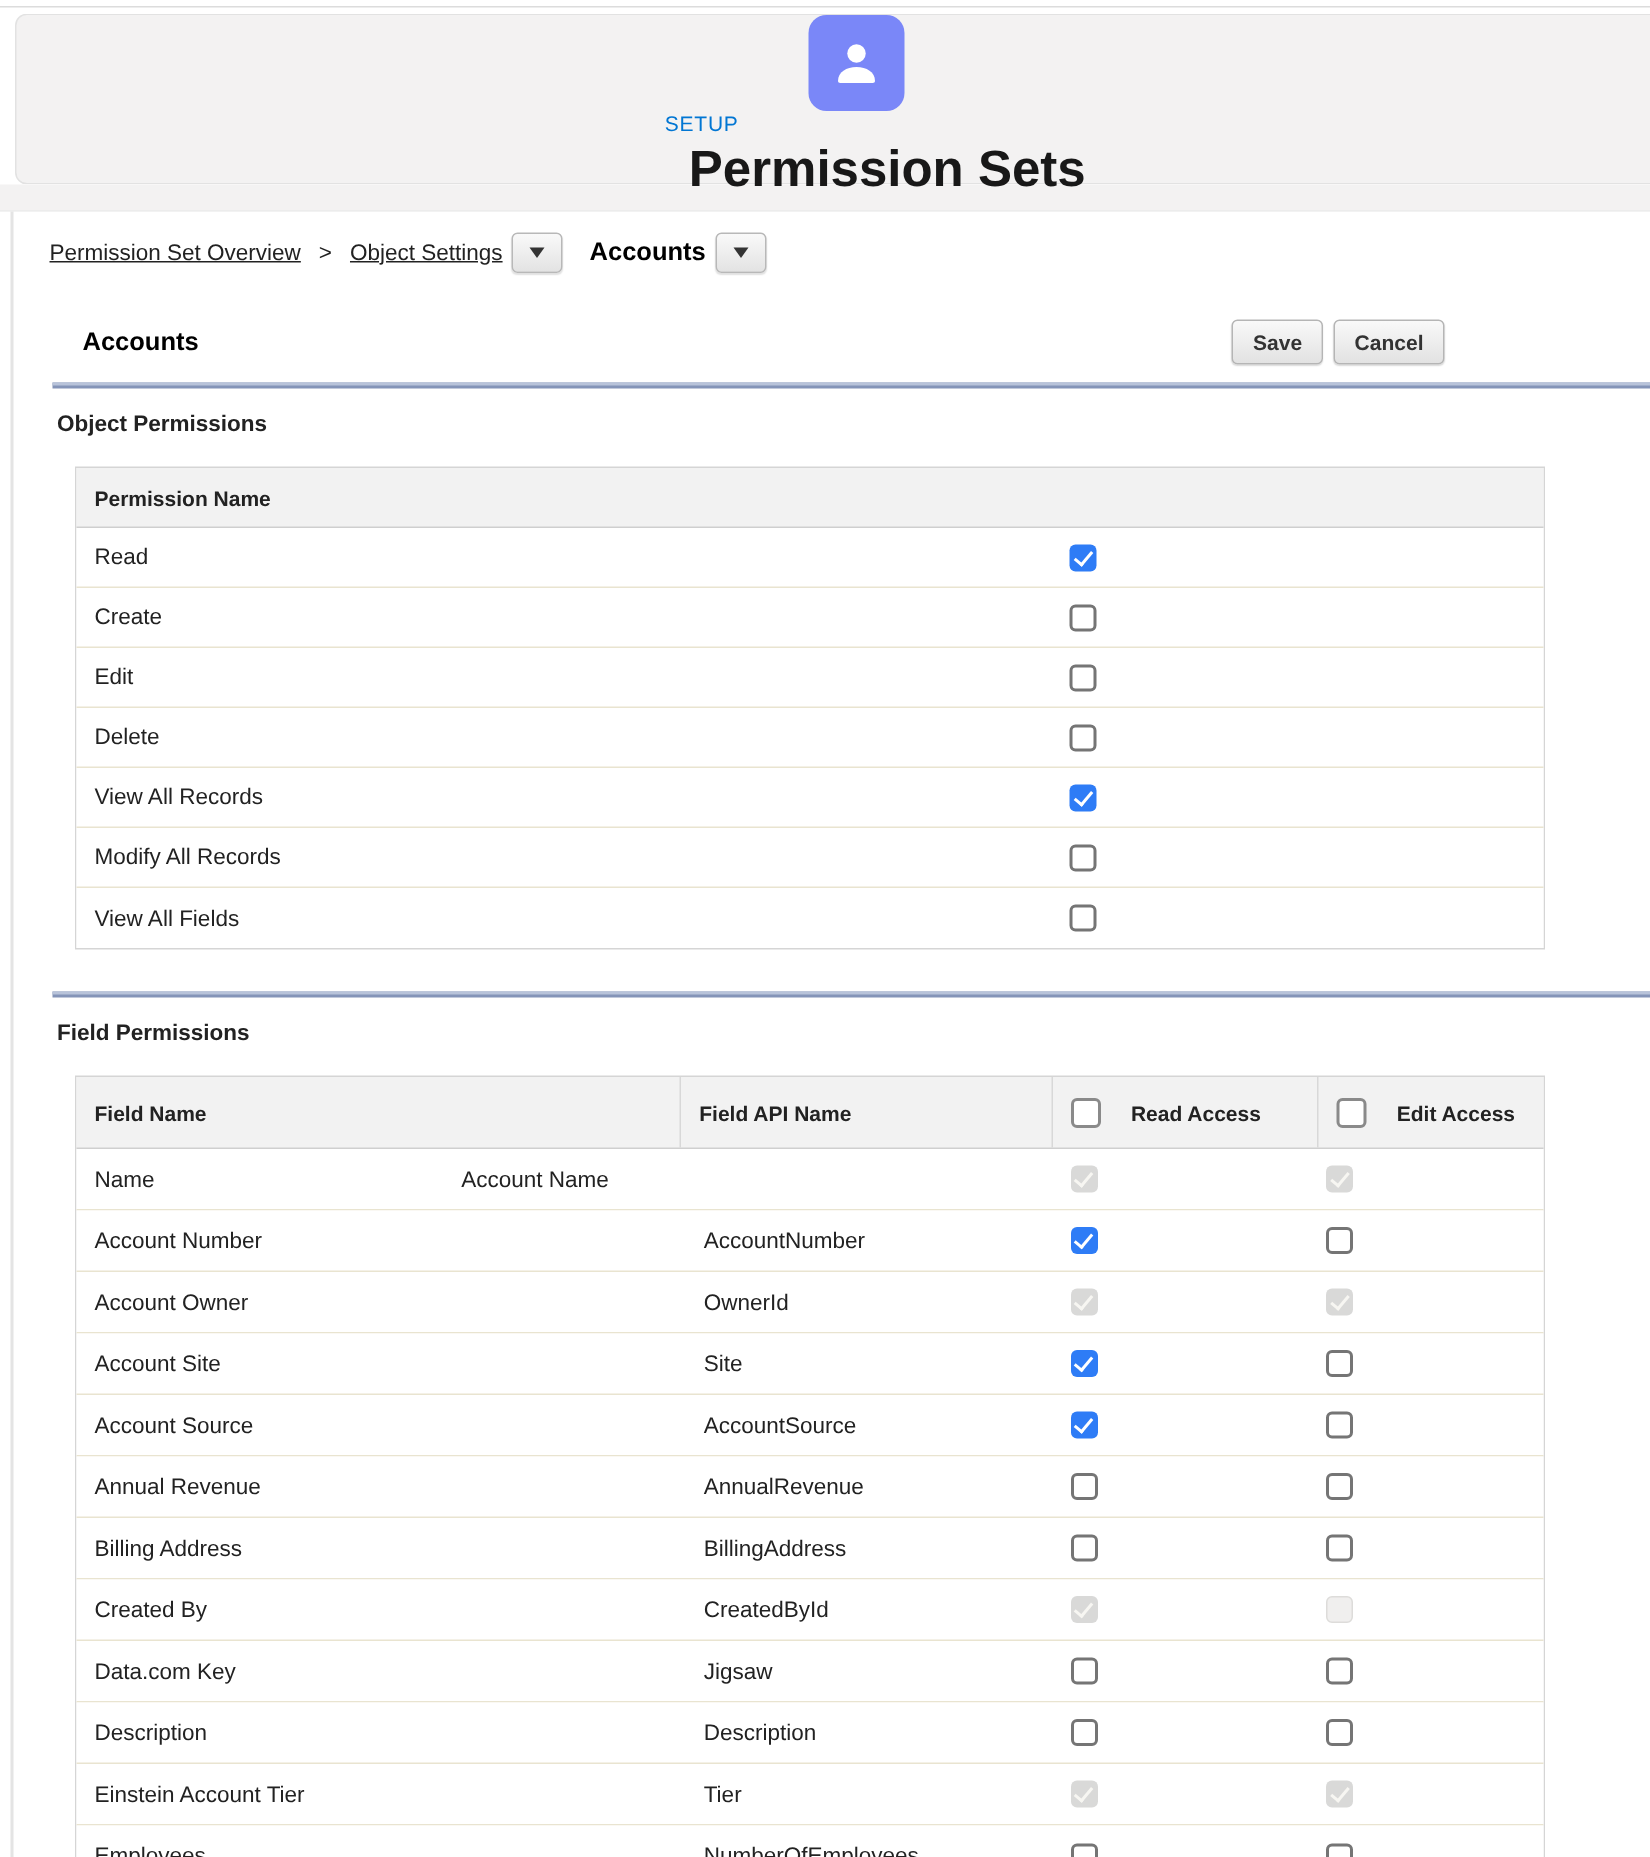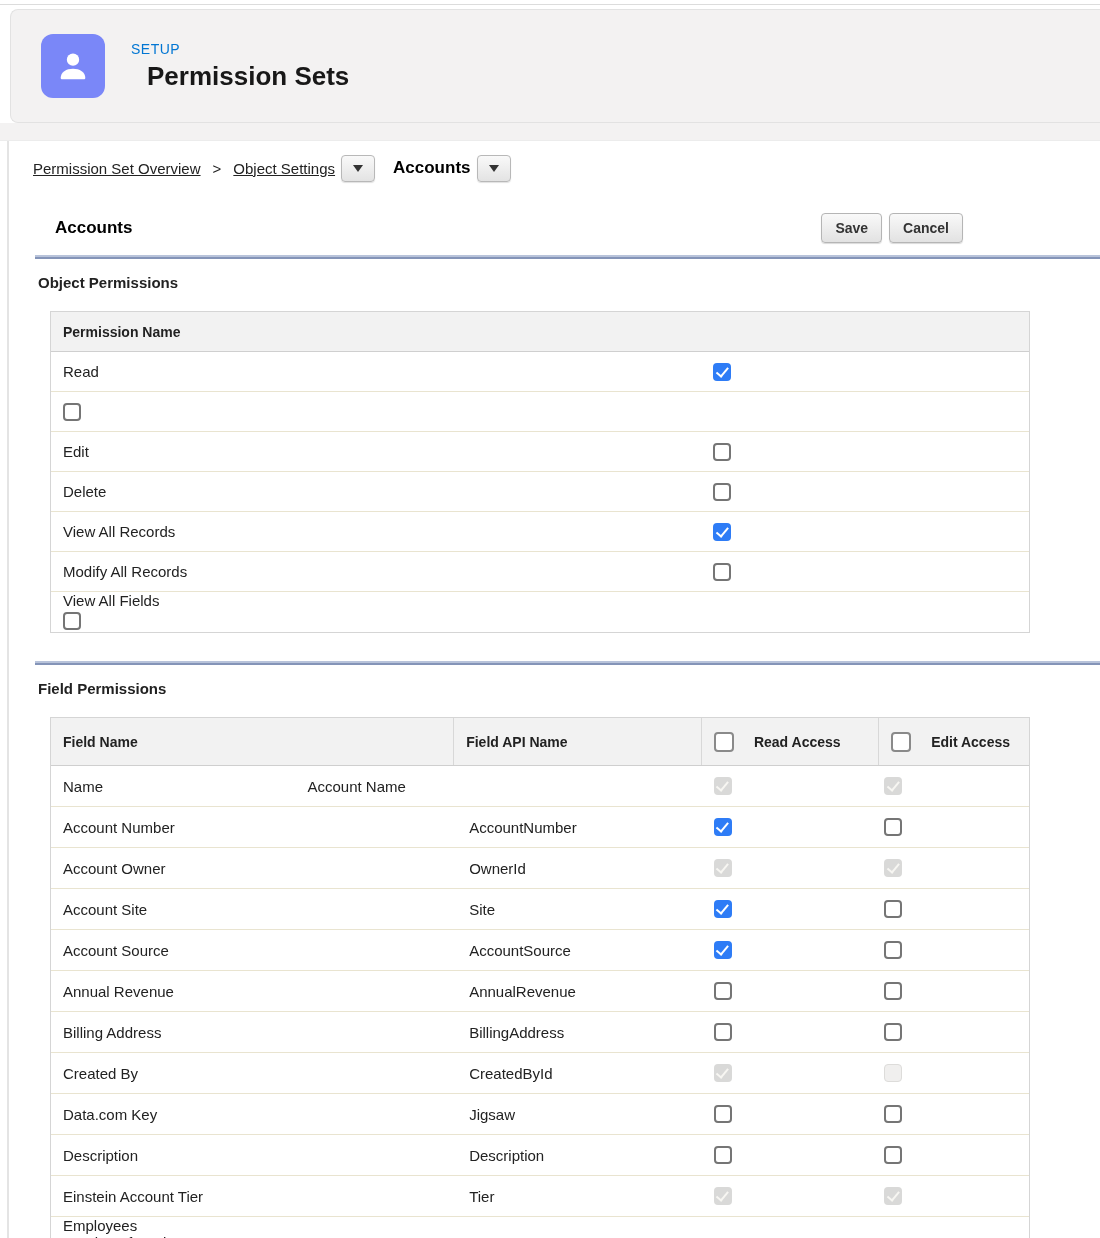--- a/index.html
+++ b/index.html
@@ -9,34 +9,34 @@
     background:#fff; font-family:"Liberation Sans", sans-serif; color:#1a1a1a;
   }
   
   .top-line { height:5px; border-bottom:1px solid #dcdcdc; background:#fff; }
 
   
   .header-card {
     margin:4px 0 0 10px; width:1090px; height:114px;
     background:#f3f2f2; border:1px solid #e2e2e2; border-right:none;
     border-radius:8px 0 0 8px;
-    display:flex; align-items:center; padding-left:30px;
+    display:flex; align-items:center; padding-left:30px;flex-direction:column;
   }
   .app-icon {
     width:64px; height:64px; border-radius:12px;
     background:var(--icon_purple,#7a87f8);
     display:flex; align-items:center; justify-content:center; flex:0 0 64px;
   }
   .app-icon svg { width:40px; height:40px; }
   .header-text { margin-left:26px; }
   .eyebrow {
     color:var(--setup_blue,#0176d3); font-size:14px; letter-spacing:.5px;
     margin-bottom:4px; font-weight:400;
   }
-  .page-title { font-size:26px; font-weight:bold; color:#181818;margin-left:16px; }
+  .page-title { font-size:34px; font-weight:bold; color:#181818;margin-left:16px; }
 
   .gray-strip { height:18px; background:#f3f2f2; border-bottom:1px solid #ececec; }
 
   
   .content { position:relative; padding-top:6px; }
   .content::before {
     content:""; position:absolute; left:7px; top:0; bottom:-1200px;
     width:2px; background:#e4e4e4;
   }
 
@@ -79,21 +79,21 @@
   }
   .divider-1 { margin-top:11px; }
   .divider-2 { margin-top:28px; }
   .section-title { font-size:15px; font-weight:bold; color:#222; margin:15px 0 20px 38px; }
 
   
   .sf-table { margin-left:50px; width:980px; border:1px solid #d5d5d5; background:#fff; }
   .thead { display:flex; background:#f2f2f2; border-bottom:1px solid #cfcfcf; }
   .th { font-size:14px; font-weight:bold; color:#222; padding:0 12px; display:flex; align-items:center; }
   .trow { display:flex; border-bottom:1px solid #e9e4d0; background:#fff; }
-  .trow:last-child { border-bottom:none;flex-direction:column; }
+  .trow:last-child { border-bottom:none; }
   .cell { font-size:15px; color:#222; padding:0 12px; display:flex; align-items:center; }
 
   
   .op-table .thead { height:40px; }
   .op-table .trow { height:40px; }
   .op-col1 { width:650px;text-align:center; }
   .op-col2 { flex:1; }
 
   
   .fp-table .thead { height:48px;gap:13px; }
@@ -176,20 +176,21 @@
     </div>
     <div id="op-rows">
   <div class="trow">
     <div class="cell op-col1">Read</div>
     <div class="cell op-col2">
       <span class="cb checked"></span>
     </div>
   </div>
 
   <div class="trow">
+    <div class="cell op-col1">Create</div>
     <div class="cell op-col2">
       <span class="cb unchecked"></span>
     </div>
   </div>
 
   <div class="trow">
     <div class="cell op-col1">Edit</div>
     <div class="cell op-col2">
       <span class="cb unchecked"></span>
     </div>

